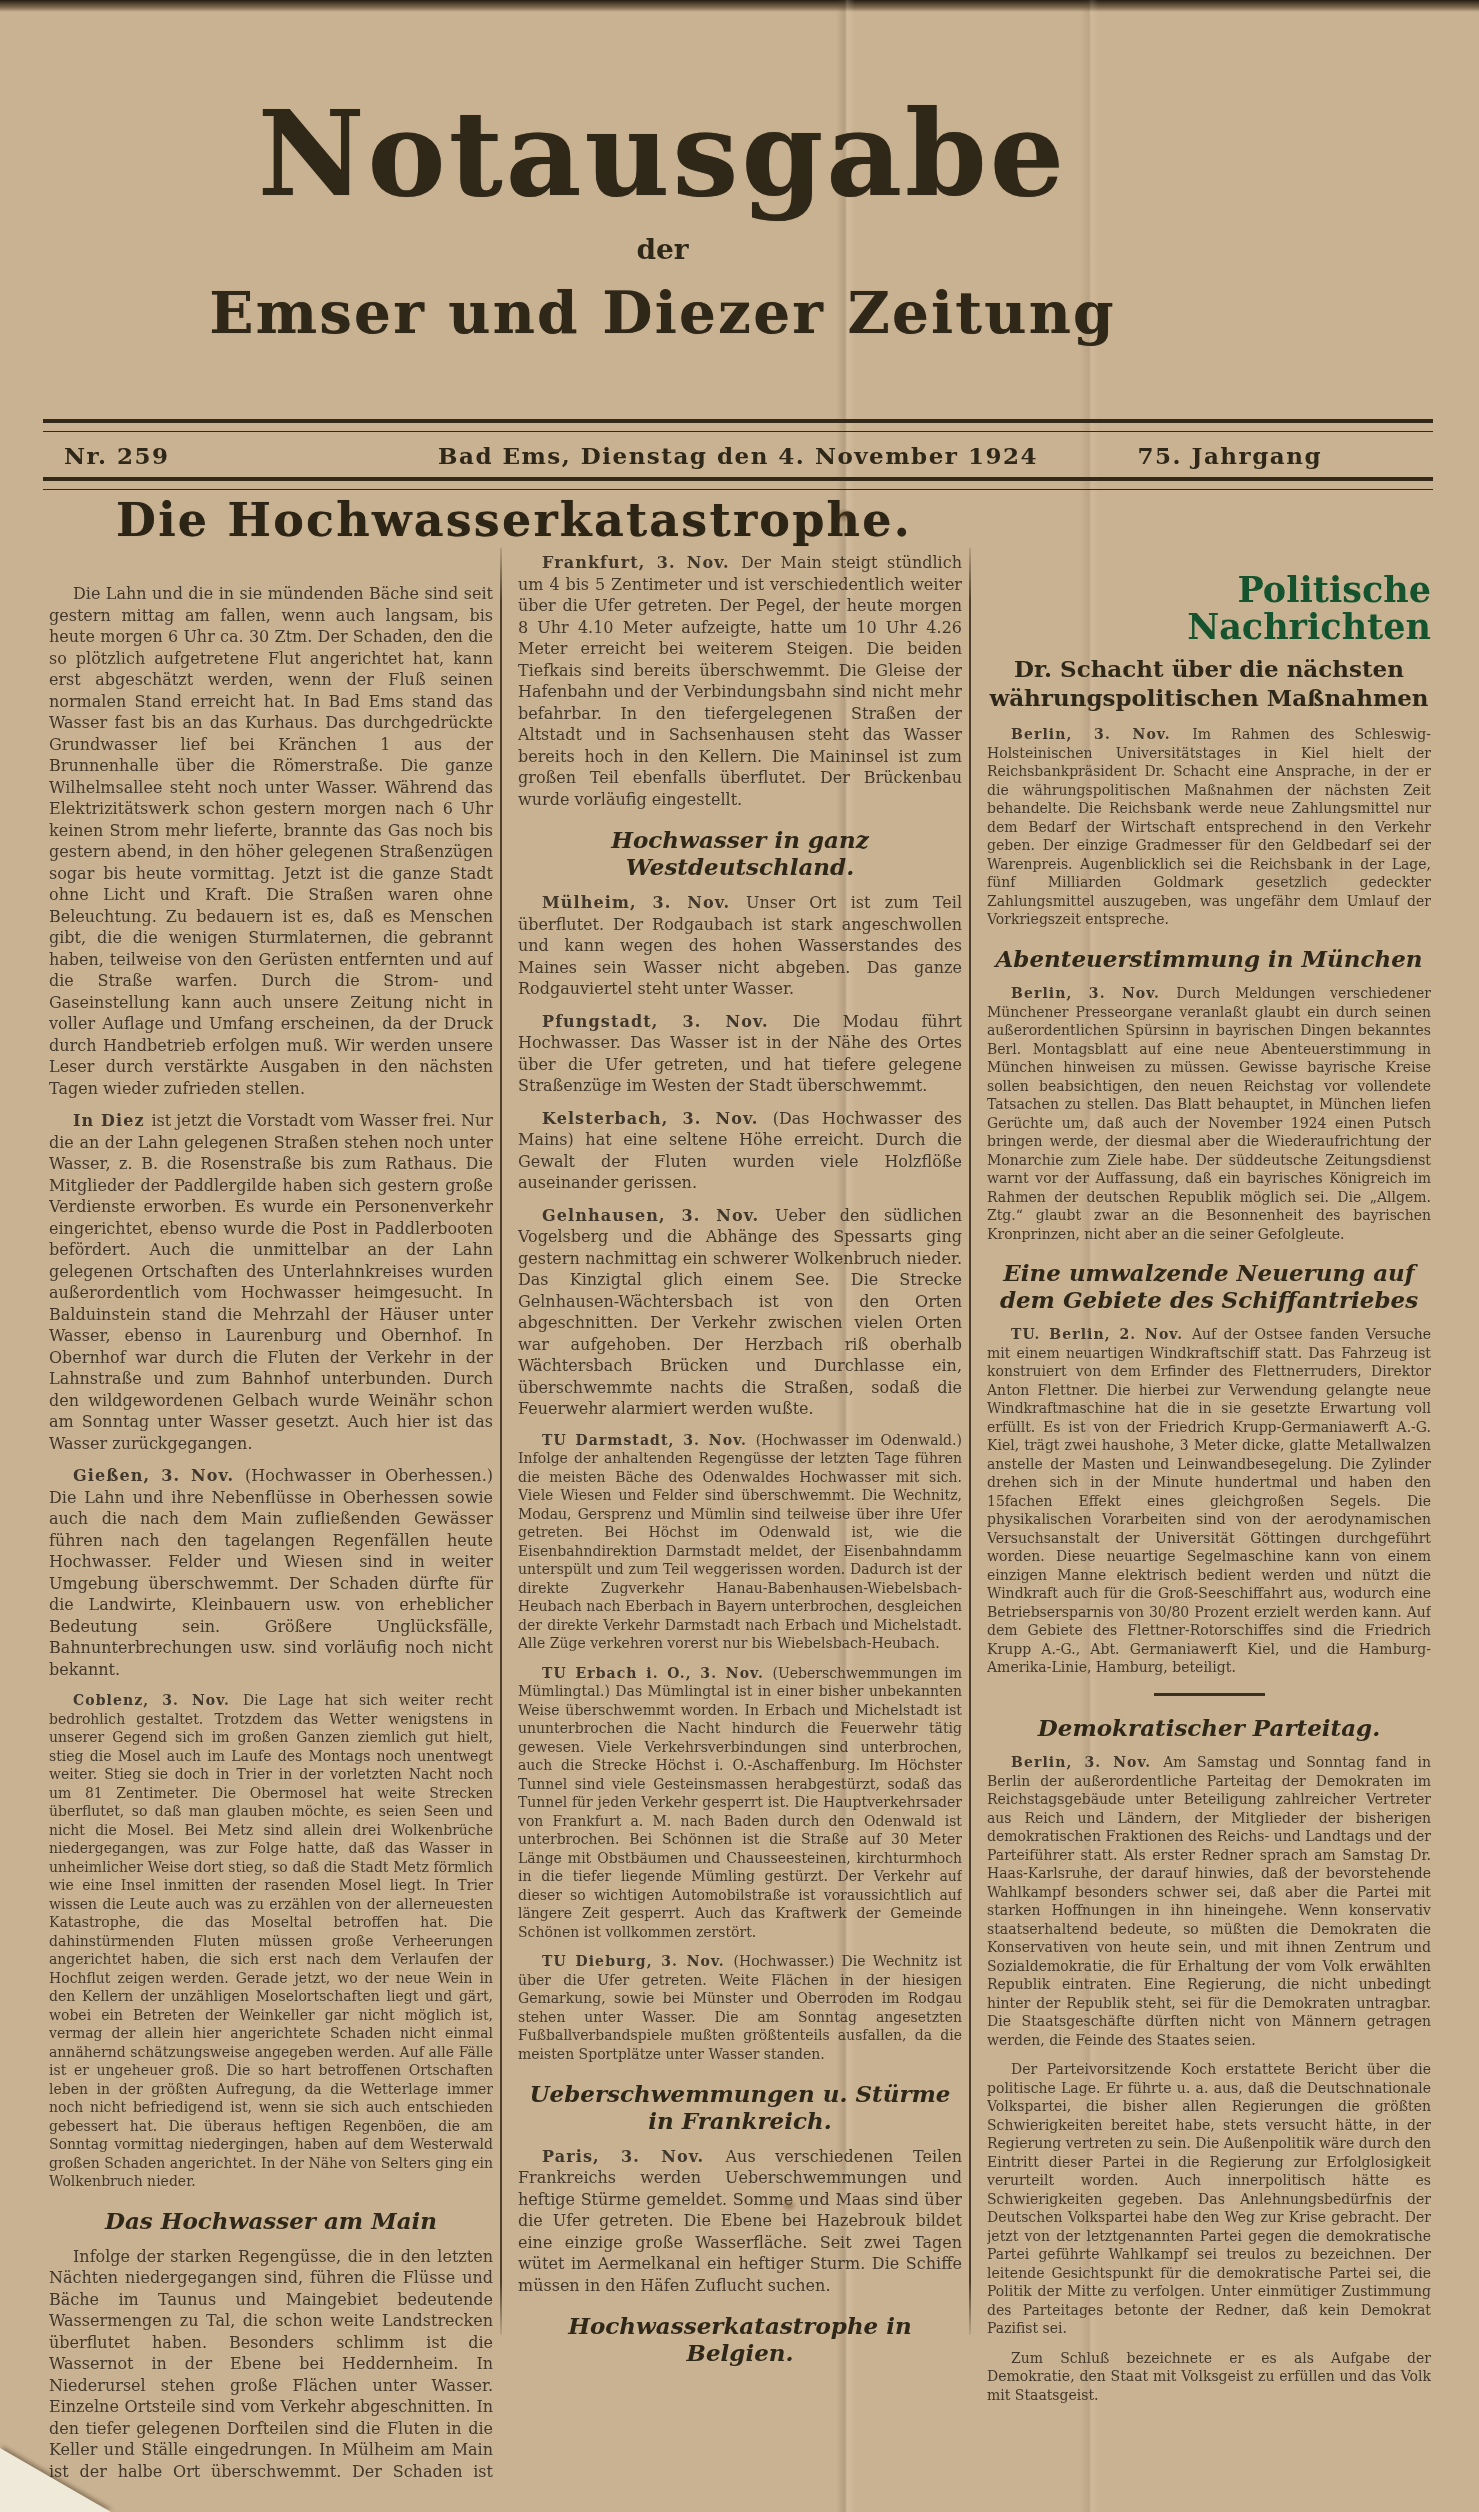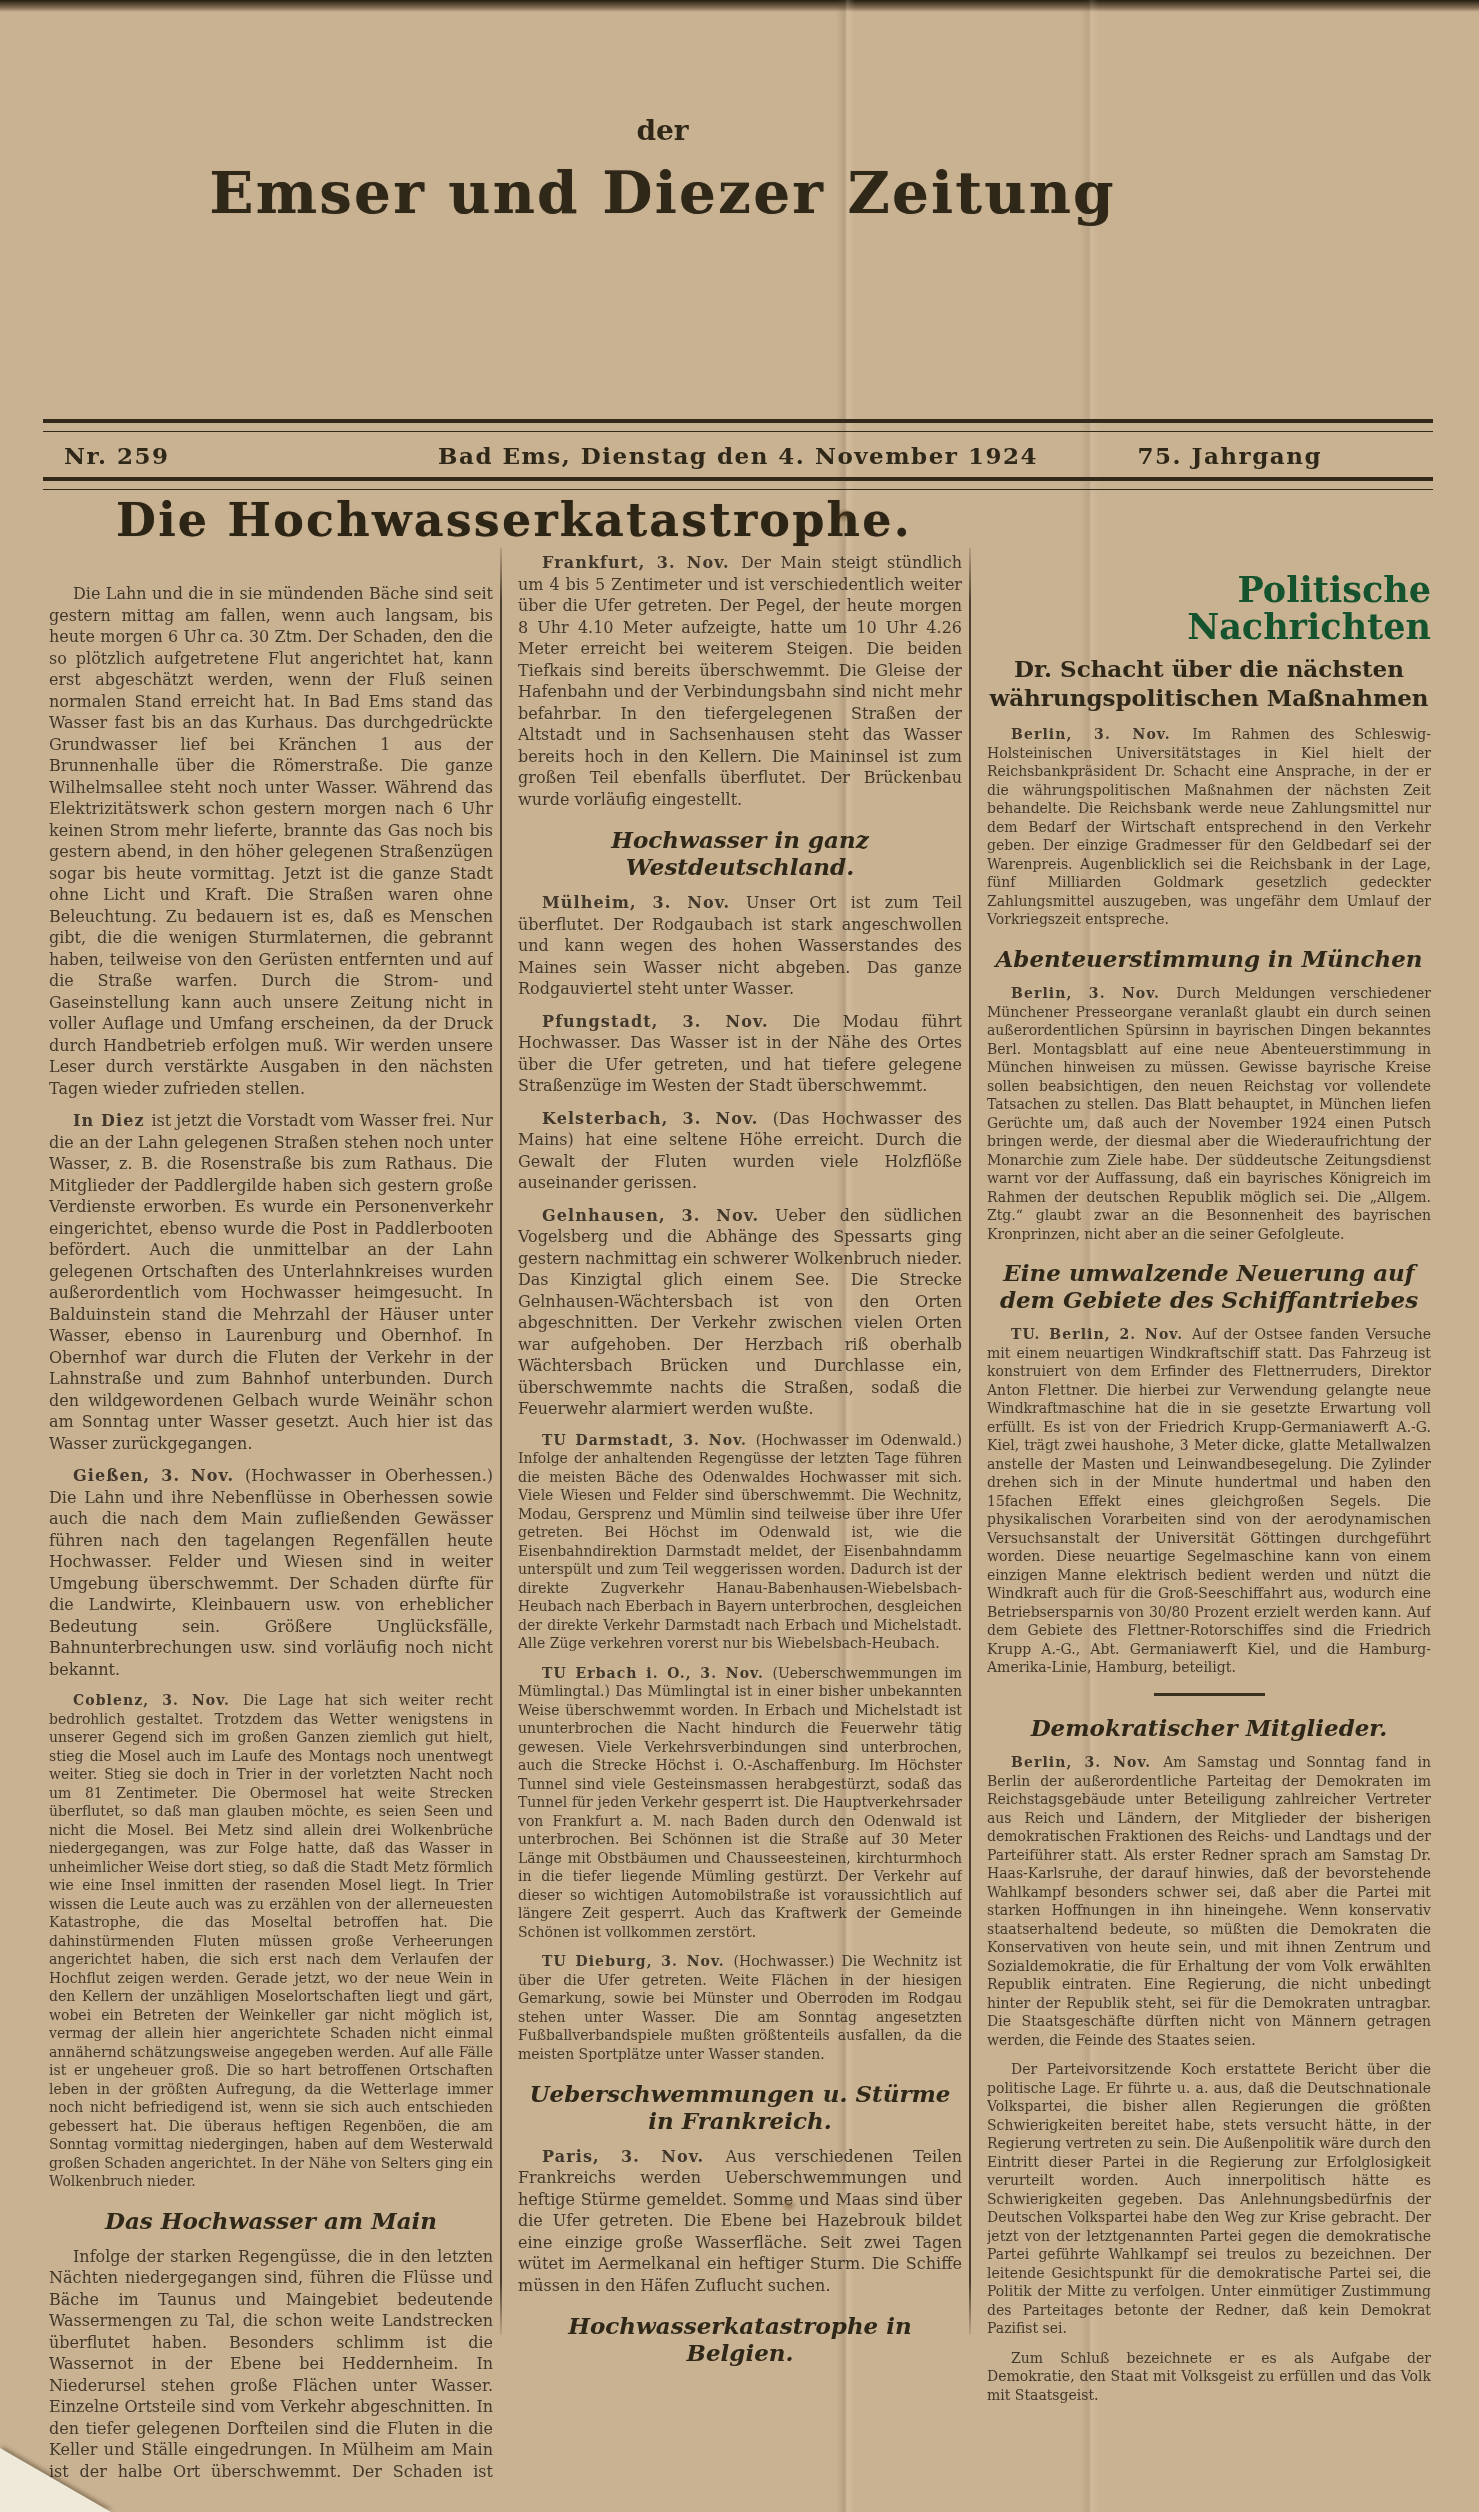--- a/index.html
+++ b/index.html
@@ -69,20 +69,21 @@
 </style>
 </head>
 <body>
 
 <div class="page">
   <div class="top-edge"></div>
   <div class="crease c1"></div>
   <div class="crease c2"></div>
 
   <div class="masthead">
+    <div class="mast-edition">Notausgabe</div>
     <div class="mast-connector">der</div>
     <div class="mast-title">Emser und Diezer Zeitung</div>
   </div>
 
   <div class="double-rule rule-upper"></div>
 
   <div class="dateline">
     <span class="dl-issue">Nr. 259</span>
     <span class="dl-date">Bad Ems, Dienstag den 4. November 1924</span>
     <span class="dl-vol">75. Jahrgang</span>
@@ -119,21 +120,21 @@
     </div>
   <div class="col col3">
       <div class="heading-large">Politische Nachrichten</div>
       <div class="subheading">Dr. Schacht über die nächsten währungspolitischen Maßnahmen</div>
       <p class="para small"><b class="lead">Berlin, 3. Nov. </b>Im Rahmen des Schleswig-Holsteinischen Universitätstages in Kiel hielt der Reichsbankpräsident Dr. Schacht eine Ansprache, in der er die währungspolitischen Maßnahmen der nächsten Zeit behandelte. Die Reichsbank werde neue Zahlungsmittel nur dem Bedarf der Wirtschaft entsprechend in den Verkehr geben. Der einzige Gradmesser für den Geldbedarf sei der Warenpreis. Augenblicklich sei die Reichsbank in der Lage, fünf Milliarden Goldmark gesetzlich gedeckter Zahlungsmittel auszugeben, was ungefähr dem Umlauf der Vorkriegszeit entspreche.</p>
       <div class="heading">Abenteuerstimmung in München</div>
       <p class="para small"><b class="lead">Berlin, 3. Nov. </b>Durch Meldungen verschiedener Münchener Presseorgane veranlaßt glaubt ein durch seinen außerordentlichen Spürsinn in bayrischen Dingen bekanntes Berl. Montagsblatt auf eine neue Abenteuerstimmung in München hinweisen zu müssen. Gewisse bayrische Kreise sollen beabsichtigen, den neuen Reichstag vor vollendete Tatsachen zu stellen. Das Blatt behauptet, in München liefen Gerüchte um, daß auch der November 1924 einen Putsch bringen werde, der diesmal aber die Wiederaufrichtung der Monarchie zum Ziele habe. Der süddeutsche Zeitungsdienst warnt vor der Auffassung, daß ein bayrisches Königreich im Rahmen der deutschen Republik möglich sei. Die „Allgem. Ztg.“ glaubt zwar an die Besonnenheit des bayrischen Kronprinzen, nicht aber an die seiner Gefolgleute.</p>
       <div class="heading">Eine umwalzende Neuerung auf dem Gebiete des Schiffantriebes</div>
       <p class="para small"><b class="lead">TU. Berlin, 2. Nov. </b>Auf der Ostsee fanden Versuche mit einem neuartigen Windkraftschiff statt. Das Fahrzeug ist konstruiert von dem Erfinder des Flettnerruders, Direktor Anton Flettner. Die hierbei zur Verwendung gelangte neue Windkraftmaschine hat die in sie gesetzte Erwartung voll erfüllt. Es ist von der Friedrich Krupp-Germaniawerft A.-G. Kiel, trägt zwei haushohe, 3 Meter dicke, glatte Metallwalzen anstelle der Masten und Leinwandbesegelung. Die Zylinder drehen sich in der Minute hundertmal und haben den 15fachen Effekt eines gleichgroßen Segels. Die physikalischen Vorarbeiten sind von der aerodynamischen Versuchsanstalt der Universität Göttingen durchgeführt worden. Diese neuartige Segelmaschine kann von einem einzigen Manne elektrisch bedient werden und nützt die Windkraft auch für die Groß-Seeschiffahrt aus, wodurch eine Betriebsersparnis von 30/80 Prozent erzielt werden kann. Auf dem Gebiete des Flettner-Rotorschiffes sind die Friedrich Krupp A.-G., Abt. Germaniawerft Kiel, und die Hamburg-Amerika-Linie, Hamburg, beteiligt.</p>
       <div class="divider"></div>
-      <div class="heading">Demokratischer Mitglieder.</div>
+      <div class="heading">Demokratischer Parteitag.</div>
       <p class="para small"><b class="lead">Berlin, 3. Nov. </b>Am Samstag und Sonntag fand in Berlin der außerordentliche Parteitag der Demokraten im Reichstagsgebäude unter Beteiligung zahlreicher Vertreter aus Reich und Ländern, der Mitglieder der bisherigen demokratischen Fraktionen des Reichs- und Landtags und der Parteiführer statt. Als erster Redner sprach am Samstag Dr. Haas-Karlsruhe, der darauf hinwies, daß der bevorstehende Wahlkampf besonders schwer sei, daß aber die Partei mit starken Hoffnungen in ihn hineingehe. Wenn konservativ staatserhaltend bedeute, so müßten die Demokraten die Konservativen von heute sein, und mit ihnen Zentrum und Sozialdemokratie, die für Erhaltung der vom Volk erwählten Republik eintraten. Eine Regierung, die nicht unbedingt hinter der Republik steht, sei für die Demokraten untragbar. Die Staatsgeschäfte dürften nicht von Männern getragen werden, die Feinde des Staates seien.</p>
       <p class="para small">Der Parteivorsitzende Koch erstattete Bericht über die politische Lage. Er führte u. a. aus, daß die Deutschnationale Volkspartei, die bisher allen Regierungen die größten Schwierigkeiten bereitet habe, stets versucht hätte, in der Regierung vertreten zu sein. Die Außenpolitik wäre durch den Eintritt dieser Partei in die Regierung zur Erfolglosigkeit verurteilt worden. Auch innerpolitisch hätte es Schwierigkeiten gegeben. Das Anlehnungsbedürfnis der Deutschen Volkspartei habe den Weg zur Krise gebracht. Der jetzt von der letztgenannten Partei gegen die demokratische Partei geführte Wahlkampf sei treulos zu bezeichnen. Der leitende Gesichtspunkt für die demokratische Partei sei, die Politik der Mitte zu verfolgen. Unter einmütiger Zustimmung des Parteitages betonte der Redner, daß kein Demokrat Pazifist sei.</p>
       <p class="para small">Zum Schluß bezeichnete er es als Aufgabe der Demokratie, den Staat mit Volksgeist zu erfüllen und das Volk mit Staatsgeist.</p>
     </div>
 
   <div class="stain s1"></div>
   <div class="stain s2"></div>
   <div class="stain s3"></div>
   <div class="corner-fold"></div>
 </div>

